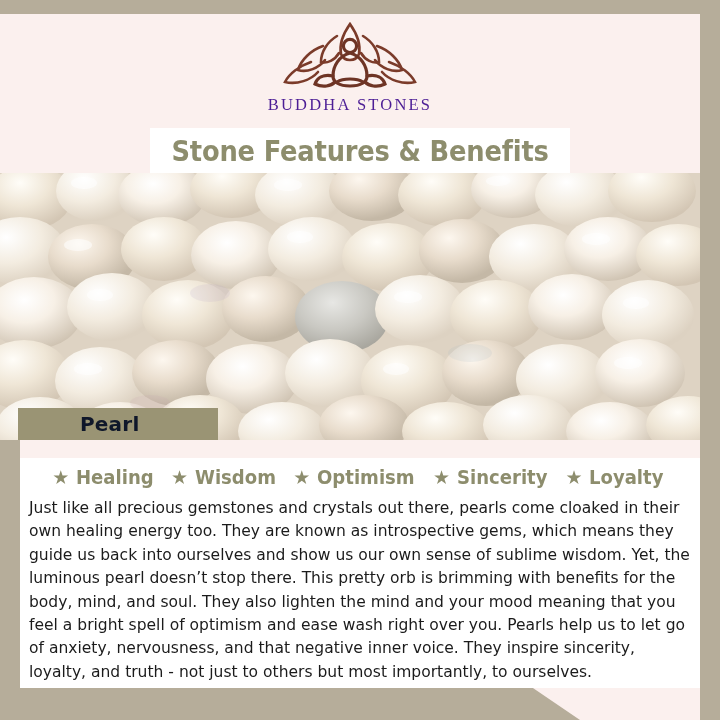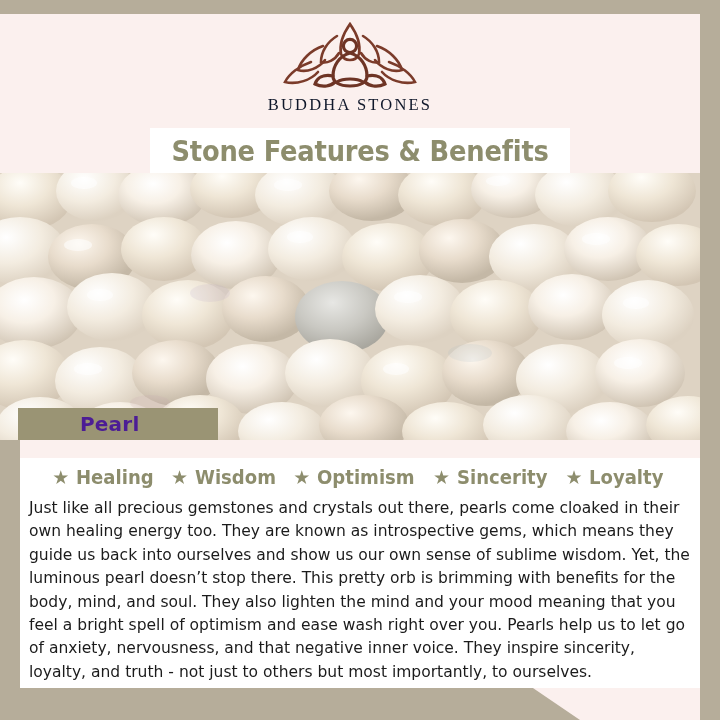--- a/index.html
+++ b/index.html
@@ -66,21 +66,21 @@
   .logo-mark {
     width: 150px;
     height: 78px;
     display: block;
   }
   .logo-text {
     margin-top: 1px;
     font-family: "Liberation Serif", serif;
     font-size: 16.5px;
     letter-spacing: 2.2px;
-    color: #0f172a;
+    color: #4c1d95;
     font-weight: 400;
   }
 
   
   .title-panel {
     position: absolute;
     left: 150px;
     top: 128px;
     width: 420px;
     height: 46px;
@@ -123,21 +123,21 @@
     position: absolute;
     left: 18px;
     top: 408px;
     width: 200px;
     height: 32px;
     background: #9a9474;
     display: flex;
     align-items: center;
   }
   .stone-name {
-    color: #4c1d95;
+    color: #0f172a;
     font-family: "DejaVu Sans", sans-serif;
     font-weight: bold;
     font-size: 20px;
     margin-left: 62px;
     letter-spacing: 0.2px;
   }
 
   
   .content-card {
     position: absolute;

